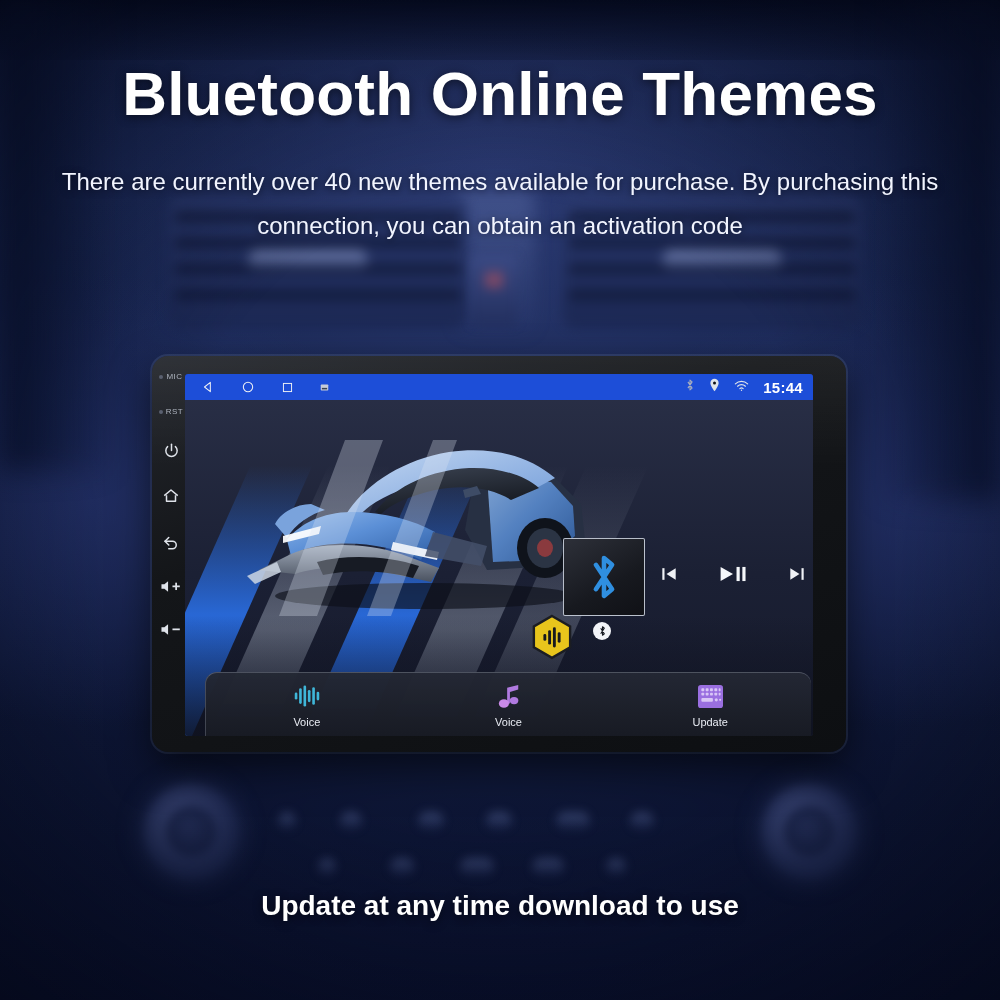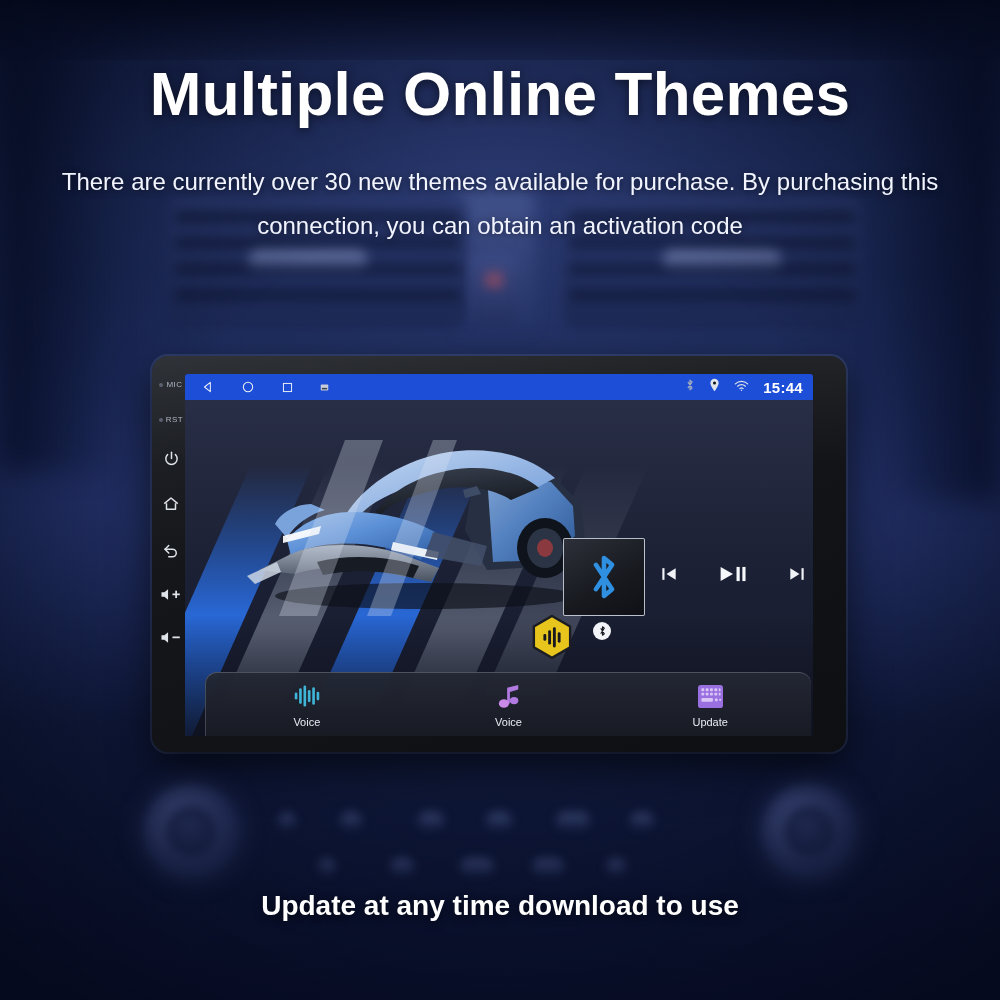--- a/index.html
+++ b/index.html
@@ -129,21 +129,21 @@
   }
   .unit::before{ 
     content:""; position:absolute; inset:0; border-radius:16px;
     background:linear-gradient(180deg,rgba(255,255,255,.06),rgba(255,255,255,0) 28%);
     pointer-events:none;
   }
 
   .sidebar {
     position:absolute; left:0; top:0; width:38px; height:100%;
     display:flex; flex-direction:column; align-items:center;
-    padding-top:24px; gap:0;
+    padding-top:16px; gap:0;
   }
   .sb-item { color:#cfd4dc; display:flex; align-items:center; justify-content:center; }
   .sb-text { font-size:8px; letter-spacing:.5px; color:#aeb4bf; }
   .sb-dot { width:4px;height:4px;border-radius:50%;background:#5a6070;margin-right:3px; }
   .sb-row { display:flex; align-items:center; }
   .sb-gap-a { height:26px; }
   .sb-gap-b { height:28px; }
 
   
   .screen {
@@ -259,22 +259,22 @@
       <div class="cbtn" style="left:120px;width:24px"></div>
       <div class="cbtn" style="left:190px;width:34px"></div>
       <div class="cbtn" style="left:262px;width:32px"></div>
       <div class="cbtn" style="left:336px;width:20px"></div>
     </div>
   </div>
 
   <div class="bg-vignette"></div>
 </div>
 
-<div class="headline">Multiple Online Themes</div>
-<div class="subhead">There are currently over 30 new themes available for purchase. By purchasing this connection, you can obtain an activation code</div>
+<div class="headline">Bluetooth Online Themes</div>
+<div class="subhead">There are currently over 40 new themes available for purchase. By purchasing this connection, you can obtain an activation code</div>
 <div class="footline">Update at any time download to use</div>
 
 <div class="unit">
 
   <div class="sidebar">
     <div class="sb-row">
       <span class="sb-dot"></span>
       <span class="sb-text">MIC</span>
     </div>
     <div class="sb-gap-a"></div>

